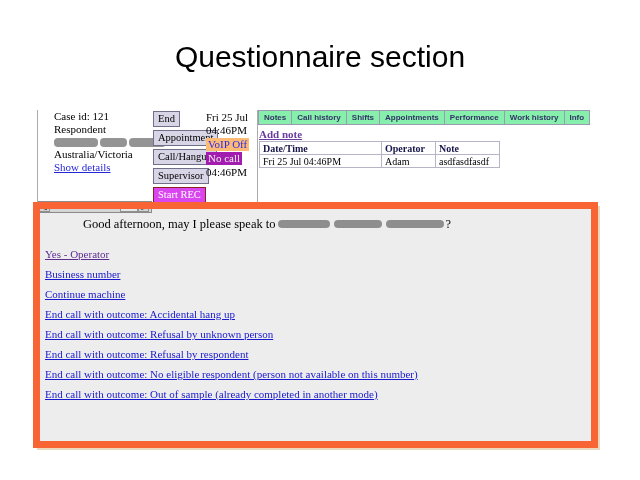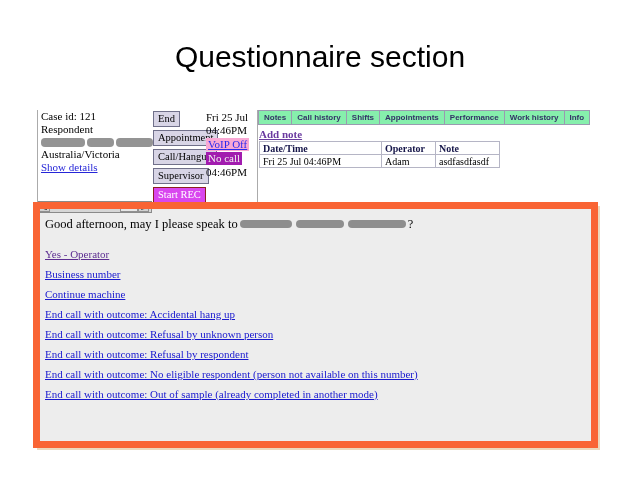--- a/index.html
+++ b/index.html
@@ -10,39 +10,39 @@
   
   #title { top:40px; left:0; width:640px; text-align:center;
            font-family:"Liberation Sans", sans-serif; font-size:30px; color:#000; }
 
   
   .vline { width:1px; background:#ababab; }
   #vline-left { left:37px; top:110px; height:93px; }
   #vline-mid  { left:257px; top:110px; height:93px; }
 
   
-  #case-panel { left:41px; top:110px; width:112px; font-size:11px; line-height:13px; }
+  #case-panel { left:54px; top:110px; width:112px; font-size:11px; line-height:13px; }
   #case-panel .row { white-space:nowrap; }
   .redact-strip { display:flex; gap:2px; margin:2px 0 1px 0; }
   .blob { height:9px; background:#949494; border-radius:4px; filter:blur(0.6px); }
   .b1 { width:44px; } .b2 { width:27px; } .b3 { width:37px; }
   a.plain-link { color:#2626d8; text-decoration:underline; cursor:pointer; }
   a.visited-link { color:#6a3aa0; text-decoration:underline; cursor:pointer;font-weight:bold; }
 
   
   #call-buttons { left:153px; top:111px; }
   .cbtn { display:table; margin-bottom:3px; font-family:"Liberation Serif", serif;
           font-size:10.5px; line-height:12px; padding:1px 4px; background:#d8d5e6;
           border:1px solid #70708a; color:#000; cursor:pointer; white-space:nowrap; }
   .cbtn.red { background:#d946ef; color:#fff; border-color:#8a2020; }
 
   
   #status-panel { left:206px; top:111px; font-size:11px; line-height:13px; }
   .badge { display:table; padding:0 2px; margin:1px 0; white-space:nowrap; }
-  .badge.red-link { background:#f9a8d4; color:#2a2aee; text-decoration:underline; cursor:pointer; }
+  .badge.red-link { background:#fdba74; color:#2a2aee; cursor:pointer; }
   .badge.red-plain { background:#a21caf; color:#f2f2f2; }
 
   
   #tabs { left:258px; top:110px; display:flex;
           font-family:"Liberation Sans", sans-serif; font-size:8px; font-weight:bold; }
   .tab { border:1px solid #9a9ab0; border-left:none; padding:2px 5px; background:#86efac;
          color:#333366; white-space:nowrap; cursor:pointer; }
   .tab.first { border-left:1px solid #9a9ab0; }
 
   #add-note { left:259px; top:128px; font-size:11px; }
@@ -62,21 +62,21 @@
   
   #scrollfrag { left:38px; top:201px; width:114px; height:12px; background:#d6d6d6;
                 border:1px solid #8a8a8a; display:flex; align-items:stretch; z-index:2; }
   .sb-btn { width:11px; background:#d0d0d0; border:1px solid #909090; font-size:6px;
             line-height:9px; text-align:center; color:#333; cursor:pointer;
             font-family:"DejaVu Sans", sans-serif; }
   .sb-track { width:70px; cursor:pointer; }
   .sb-thumb { width:18px; background:#e6e6e6; border:1px solid #909090; cursor:grab; }
 
   
-  #qcontent { left:40px; top:209px; width:449px; z-index:2; }
+  #qcontent { left:40px; top:209px; width:449px; z-index:2;text-align:center; }
   #intro { margin:8px 0 0 5px; font-size:12.5px; line-height:15px; }
   .nblob { display:inline-block; height:8px; background:#8e8e8e; border-radius:4px;
            filter:blur(0.5px); vertical-align:baseline; margin:0 2px; }
   .n1 { width:52px; } .n2 { width:48px; } .n3 { width:58px; }
   #qlinks { margin:16px 0 0 5px; }
   .qlink { display:table; margin-bottom:7px; font-size:11px; line-height:13px;
            color:#1818cf; text-decoration:underline; cursor:pointer; white-space:nowrap; }
   .qlink.visited { color:#5c2d91; }
 </style>
 </head>

